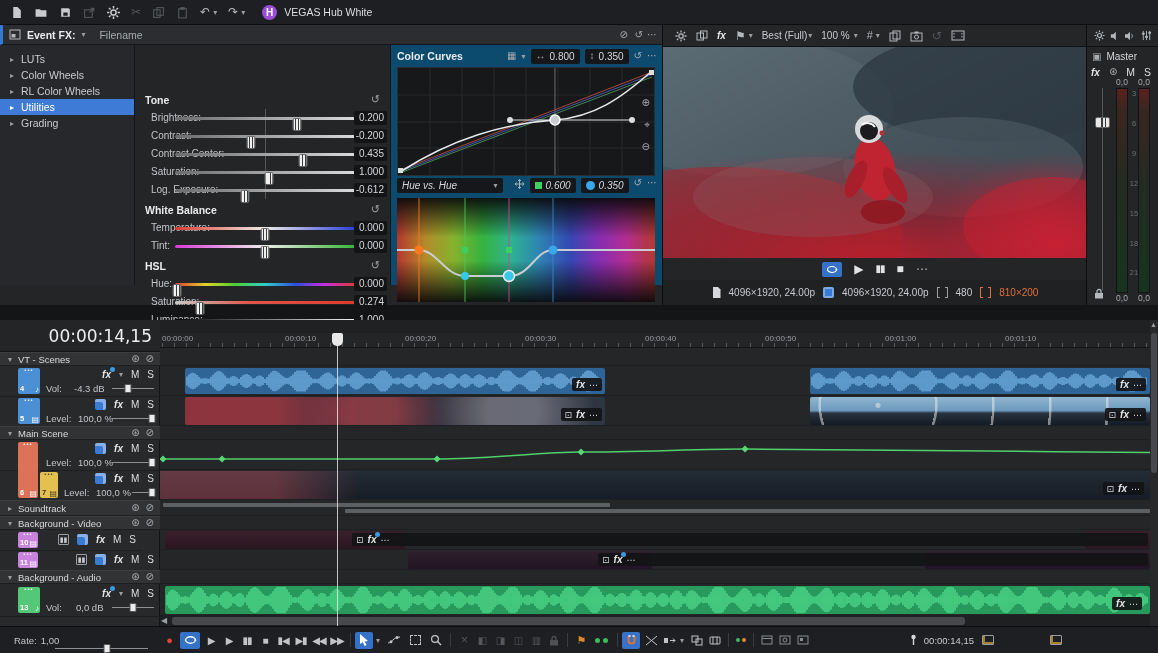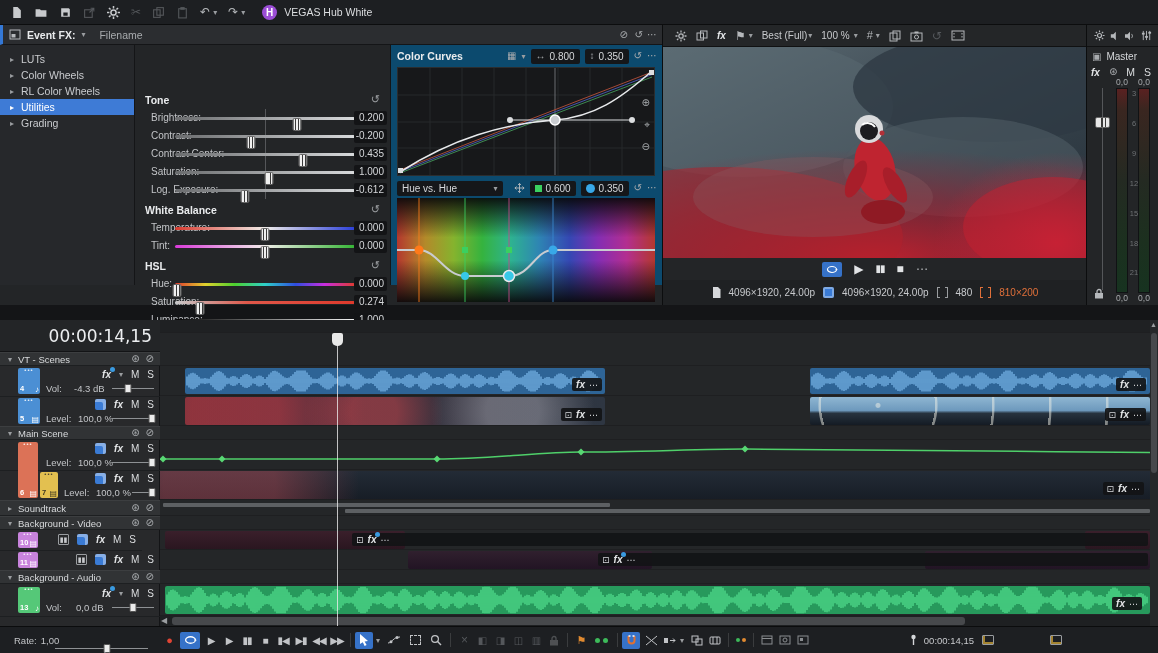--- a/index.html
+++ b/index.html
@@ -32,21 +32,21 @@
   .g-temp{background:linear-gradient(90deg,#d93a2e,#f0ede9 50%,#2b3fd9);}
   .g-tint{background:linear-gradient(90deg,#d93ad9,#f0ede9 50%,#35b535);}
   .g-hue{background:linear-gradient(90deg,#e03a2e,#e0d22e 17%,#4ed02e 33%,#2ed0c8 50%,#2e4ee0 67%,#c82ee0 83%,#e03a2e);}
   .g-sat{background:linear-gradient(90deg,#c7c9cb,#e0584a 40%,#df392b);}
   .g-lum{background:linear-gradient(90deg,#050505,#f4f4f4);}
   
   #fxcurves{left:390px;top:20px;width:272px;height:240px;background:#0c4a6e;border-left:1px solid #141517;}
   .chead{position:absolute;left:0;top:0;width:272px;height:22px;display:flex;align-items:center;gap:5px;padding:0 6px;box-sizing:border-box;}
   .vbox{background:#15171a;border-radius:2px;color:#d5d7da;font-size:10px;height:15px;display:inline-flex;align-items:center;gap:4px;padding:0 5px;}
   #curveplot{left:6px;top:22px;width:258px;height:109px;background:#17181a;border:1px solid #2b2d2f;box-sizing:border-box;}
-  #huehead{left:0;top:133px;width:272px;height:20px;display:flex;align-items:center;gap:5px;padding:0 6px;box-sizing:border-box;}
+  #huehead{left:0;top:133px;width:272px;height:20px;display:flex;gap:5px;padding:0 6px;box-sizing:border-box;font-style:italic;}
   #hueplot{left:6px;top:153px;width:258px;height:104px;
     background:linear-gradient(180deg,rgba(8,8,10,.93) 0%,rgba(8,8,10,0) 38%,rgba(8,8,10,0) 60%,rgba(8,8,10,.93) 100%),
     linear-gradient(90deg,#b3382e 0%,#b38a2a 11%,#85b32e 22%,#35b33e 33%,#2eb390 44%,#2e85b3 55%,#3547b3 67%,#842eb3 78%,#b32e90 89%,#b3382e 100%);}
   .sq-green{width:7px;height:7px;background:#3ad060;display:inline-block;}
   .dot-blue{width:9px;height:9px;border-radius:50%;background:#38a8e8;display:inline-block;}
   
   #preview{left:662px;top:25px;width:424px;height:280px;background:#1b1d1f;border-left:1px solid #0c0d0e;}
   #pvtoolbar{left:0;top:0;width:424px;height:22px;background:#242628;display:flex;align-items:center;gap:9px;padding-left:12px;box-sizing:border-box;border-bottom:1px solid #101112;}
   #pvimage{left:0;top:22px;width:424px;height:211px;background:#000;overflow:hidden;}
   #pvtransport{left:0;top:233px;width:424px;height:22px;background:#232527;display:flex;align-items:center;justify-content:center;gap:12px;}
@@ -700,20 +700,31 @@
         <span class="tlabel" style="left:46px;top:18px">Vol:</span>
         <span class="tlabel" style="left:76px;top:18px">0,0 dB</span>
         <div class="mini-track" style="left:112px;top:23px;width:42px">
             <div class="mini-handle" style="left:21px"></div>
           </div>
       </div>
     </div>
 
     <div id="tarea" class="abs">
       <div class="lane" style="top:0;height:13px;background:#1f2123"></div>
+      <div id="ruler" class="abs">
+        <div class="ticks"></div>
+        <span class="rlabel" style="left:2px">00:00:00</span>
+        <span class="rlabel" style="left:125px">00:00:10</span>
+        <span class="rlabel" style="left:245px">00:00:20</span>
+        <span class="rlabel" style="left:365px">00:00:30</span>
+        <span class="rlabel" style="left:485px">00:00:40</span>
+        <span class="rlabel" style="left:605px">00:00:50</span>
+        <span class="rlabel" style="left:725px">00:01:00</span>
+        <span class="rlabel" style="left:845px">00:01:10</span>
+      </div>
 
       <div class="lane" style="top:32px;height:14px"></div>
 
       <div class="lane" style="top:46px;height:30px">
         <div class="clip wfclip wf" style="left:25px;top:2px;width:420px;height:26px;background:#2e6496"><svg width="420" height="26">
               <path d="M2 8.6L2 17.4M4 6.5L4 19.5M6 5.2L6 20.8M8 4.8L8 21.2M10 5.5L10 20.5M12 6.9L12 19.1M14 8.7L14 17.3M16 10.4L16 15.6M18 10.5L18 15.5M20 10.0L20 16.0M22 10.4L22 15.6M24 10.7L24 15.3M26 8.8L26 17.2M28 6.7L28 19.3M30 4.8L30 21.2M32 3.5L32 22.5M34 3.1L34 22.9M36 3.7L36 22.3M38 5.2L38 20.8M40 7.4L40 18.6M42 9.8L42 16.2M44 10.2L44 15.8M46 8.7L46 17.3M48 8.0L48 18.0M50 8.3L50 17.7M52 9.5L52 16.5M54 11.0L54 15.0M56 9.0L56 17.0M58 7.3L58 18.7M60 6.3L60 19.7M62 6.1L62 19.9M64 6.9L64 19.1M66 8.4L66 17.6M68 10.4L68 15.6M70 9.9L70 16.1M72 8.3L72 17.7M74 7.5L74 18.5M76 7.8L76 18.2M78 8.9L78 17.1M80 10.9L80 15.1M82 8.9L82 17.1M84 6.4L84 19.6M86 4.4L86 21.6M88 3.1L88 22.9M90 2.8L90 23.2M92 3.5L92 22.5M94 4.8L94 21.2M96 6.6L96 19.4M98 8.3L98 17.7M100 9.5L100 16.5M102 10.0L102 16.0M104 9.5L104 16.5M106 8.1L106 17.9M108 6.2L108 19.8M110 4.0L110 22.0M112 2.6L112 23.4M114 2.6L114 23.4M116 2.6L116 23.4M118 2.6L118 23.4M120 2.6L120 23.4M122 4.5L122 21.5M124 6.9L124 19.1M126 9.2L126 16.8M128 10.8L128 15.2M130 10.8L130 15.2M132 11.0L132 15.0M134 10.2L134 15.8M136 8.6L136 17.4M138 6.8L138 19.2M140 5.4L140 20.6M142 4.6L142 21.4M144 4.6L144 21.4M146 5.7L146 20.3M148 7.5L148 18.5M150 9.7L150 16.3M152 10.3L152 15.7M154 8.5L154 17.5M156 7.5L156 18.5M158 7.4L158 18.6M160 8.4L160 17.6M162 10.2L162 15.8M164 9.8L164 16.2M166 7.6L166 18.4M168 5.7L168 20.3M170 4.6L170 21.4M172 4.5L172 21.5M174 5.3L174 20.7M176 6.8L176 19.2M178 8.6L178 17.4M180 10.3L180 15.7M182 10.7L182 15.3M184 10.3L184 15.7M186 10.8L186 15.2M188 10.0L188 16.0M190 8.0L190 18.0M192 5.8L192 20.2M194 3.7L194 22.3M196 2.6L196 23.4M198 2.6L198 23.4M200 2.6L200 23.4M202 3.8L202 22.2M204 6.0L204 20.0M206 8.3L206 17.7M208 10.5L208 15.5M210 10.2L210 15.8M212 9.5L212 16.5M214 9.7L214 16.3M216 10.7L216 15.3M218 10.0L218 16.0M220 8.3L220 17.7M222 6.9L222 19.1M224 6.3L224 19.7M226 6.6L226 19.4M228 7.8L228 18.2M230 9.8L230 16.2M232 10.1L232 15.9M234 7.6L234 18.4M236 5.6L236 20.4M238 4.4L238 21.6M240 4.1L240 21.9M242 4.9L242 21.1M244 6.5L244 19.5M246 8.5L246 17.5M248 10.6L248 15.4M250 10.0L250 16.0M252 9.1L252 16.9M254 9.1L254 16.9M256 10.0L256 16.0M258 10.6L258 15.4M260 8.7L260 17.3M262 7.0L262 19.0M264 5.7L264 20.3M266 5.4L266 20.6M268 5.9L268 20.1M270 7.4L270 18.6M272 9.5L272 16.5M274 10.4L274 15.6M276 8.2L276 17.8M278 6.7L278 19.3M280 6.1L280 19.9M282 6.5L282 19.5M284 7.8L284 18.2M286 9.8L286 16.2M288 10.3L288 15.7M290 8.3L290 17.7M292 6.9L292 19.1M294 6.3L294 19.7M296 6.7L296 19.3M298 7.9L298 18.1M300 9.6L300 16.4M302 10.9L302 15.1M304 9.5L304 16.5M306 8.8L306 17.2M308 9.1L308 16.9M310 10.3L310 15.7M312 9.9L312 16.1M314 7.4L314 18.6M316 4.9L316 21.1M318 2.9L318 23.1M320 2.6L320 23.4M322 2.6L322 23.4M324 2.6L324 23.4M326 3.5L326 22.5M328 5.4L328 20.6M330 7.3L330 18.7M332 8.9L332 17.1M334 9.7L334 16.3M336 9.5L336 16.5M338 8.5L338 17.5M340 6.9L340 19.1M342 4.9L342 21.1M344 3.2L344 22.8M346 2.6L346 23.4M348 2.6L348 23.4M350 2.6L350 23.4M352 3.9L352 22.1M354 6.1L354 19.9M356 8.6L356 17.4M358 10.9L358 15.1M360 9.7L360 16.3M362 8.9L362 17.1M364 9.1L364 16.9M366 10.2L366 15.8M368 10.3L368 15.7M370 8.3L370 17.7M372 6.6L372 19.4M374 5.5L374 20.5M376 5.2L376 20.8M378 5.9L378 20.1M380 7.3L380 18.7M382 9.3L382 16.7M384 11.0L384 15.0M386 9.4L386 16.6M388 8.6L388 17.4M390 8.7L390 17.3M392 9.8L392 16.2M394 10.6L394 15.4M396 8.2L396 17.8M398 5.8L398 20.2M400 3.8L400 22.2M402 2.6L402 23.4M404 2.6L404 23.4M406 3.0L406 23.0M408 4.4L408 21.6M410 6.3L410 19.7M412 8.2L412 17.8M414 9.7L414 16.3M416 10.4L416 15.6" stroke="#79b7ea" stroke-width="1.3" fill="none"></path>
             </svg></div>
         <div class="clip wfclip wf" style="left:650px;top:2px;width:340px;height:26px;background:#2e6496"><svg width="340" height="26">
               <path d="M2 8.6L2 17.4M4 6.5L4 19.5M6 5.2L6 20.8M8 4.8L8 21.2M10 5.5L10 20.5M12 6.9L12 19.1M14 8.7L14 17.3M16 10.4L16 15.6M18 10.5L18 15.5M20 10.0L20 16.0M22 10.4L22 15.6M24 10.7L24 15.3M26 8.8L26 17.2M28 6.7L28 19.3M30 4.8L30 21.2M32 3.5L32 22.5M34 3.1L34 22.9M36 3.7L36 22.3M38 5.2L38 20.8M40 7.4L40 18.6M42 9.8L42 16.2M44 10.2L44 15.8M46 8.7L46 17.3M48 8.0L48 18.0M50 8.3L50 17.7M52 9.5L52 16.5M54 11.0L54 15.0M56 9.0L56 17.0M58 7.3L58 18.7M60 6.3L60 19.7M62 6.1L62 19.9M64 6.9L64 19.1M66 8.4L66 17.6M68 10.4L68 15.6M70 9.9L70 16.1M72 8.3L72 17.7M74 7.5L74 18.5M76 7.8L76 18.2M78 8.9L78 17.1M80 10.9L80 15.1M82 8.9L82 17.1M84 6.4L84 19.6M86 4.4L86 21.6M88 3.1L88 22.9M90 2.8L90 23.2M92 3.5L92 22.5M94 4.8L94 21.2M96 6.6L96 19.4M98 8.3L98 17.7M100 9.5L100 16.5M102 10.0L102 16.0M104 9.5L104 16.5M106 8.1L106 17.9M108 6.2L108 19.8M110 4.0L110 22.0M112 2.6L112 23.4M114 2.6L114 23.4M116 2.6L116 23.4M118 2.6L118 23.4M120 2.6L120 23.4M122 4.5L122 21.5M124 6.9L124 19.1M126 9.2L126 16.8M128 10.8L128 15.2M130 10.8L130 15.2M132 11.0L132 15.0M134 10.2L134 15.8M136 8.6L136 17.4M138 6.8L138 19.2M140 5.4L140 20.6M142 4.6L142 21.4M144 4.6L144 21.4M146 5.7L146 20.3M148 7.5L148 18.5M150 9.7L150 16.3M152 10.3L152 15.7M154 8.5L154 17.5M156 7.5L156 18.5M158 7.4L158 18.6M160 8.4L160 17.6M162 10.2L162 15.8M164 9.8L164 16.2M166 7.6L166 18.4M168 5.7L168 20.3M170 4.6L170 21.4M172 4.5L172 21.5M174 5.3L174 20.7M176 6.8L176 19.2M178 8.6L178 17.4M180 10.3L180 15.7M182 10.7L182 15.3M184 10.3L184 15.7M186 10.8L186 15.2M188 10.0L188 16.0M190 8.0L190 18.0M192 5.8L192 20.2M194 3.7L194 22.3M196 2.6L196 23.4M198 2.6L198 23.4M200 2.6L200 23.4M202 3.8L202 22.2M204 6.0L204 20.0M206 8.3L206 17.7M208 10.5L208 15.5M210 10.2L210 15.8M212 9.5L212 16.5M214 9.7L214 16.3M216 10.7L216 15.3M218 10.0L218 16.0M220 8.3L220 17.7M222 6.9L222 19.1M224 6.3L224 19.7M226 6.6L226 19.4M228 7.8L228 18.2M230 9.8L230 16.2M232 10.1L232 15.9M234 7.6L234 18.4M236 5.6L236 20.4M238 4.4L238 21.6M240 4.1L240 21.9M242 4.9L242 21.1M244 6.5L244 19.5M246 8.5L246 17.5M248 10.6L248 15.4M250 10.0L250 16.0M252 9.1L252 16.9M254 9.1L254 16.9M256 10.0L256 16.0M258 10.6L258 15.4M260 8.7L260 17.3M262 7.0L262 19.0M264 5.7L264 20.3M266 5.4L266 20.6M268 5.9L268 20.1M270 7.4L270 18.6M272 9.5L272 16.5M274 10.4L274 15.6M276 8.2L276 17.8M278 6.7L278 19.3M280 6.1L280 19.9M282 6.5L282 19.5M284 7.8L284 18.2M286 9.8L286 16.2M288 10.3L288 15.7M290 8.3L290 17.7M292 6.9L292 19.1M294 6.3L294 19.7M296 6.7L296 19.3M298 7.9L298 18.1M300 9.6L300 16.4M302 10.9L302 15.1M304 9.5L304 16.5M306 8.8L306 17.2M308 9.1L308 16.9M310 10.3L310 15.7M312 9.9L312 16.1M314 7.4L314 18.6M316 4.9L316 21.1M318 2.9L318 23.1M320 2.6L320 23.4M322 2.6L322 23.4M324 2.6L324 23.4M326 3.5L326 22.5M328 5.4L328 20.6M330 7.3L330 18.7M332 8.9L332 17.1M334 9.7L334 16.3M336 9.5L336 16.5" stroke="#79b7ea" stroke-width="1.3" fill="none"></path>
             </svg></div>

